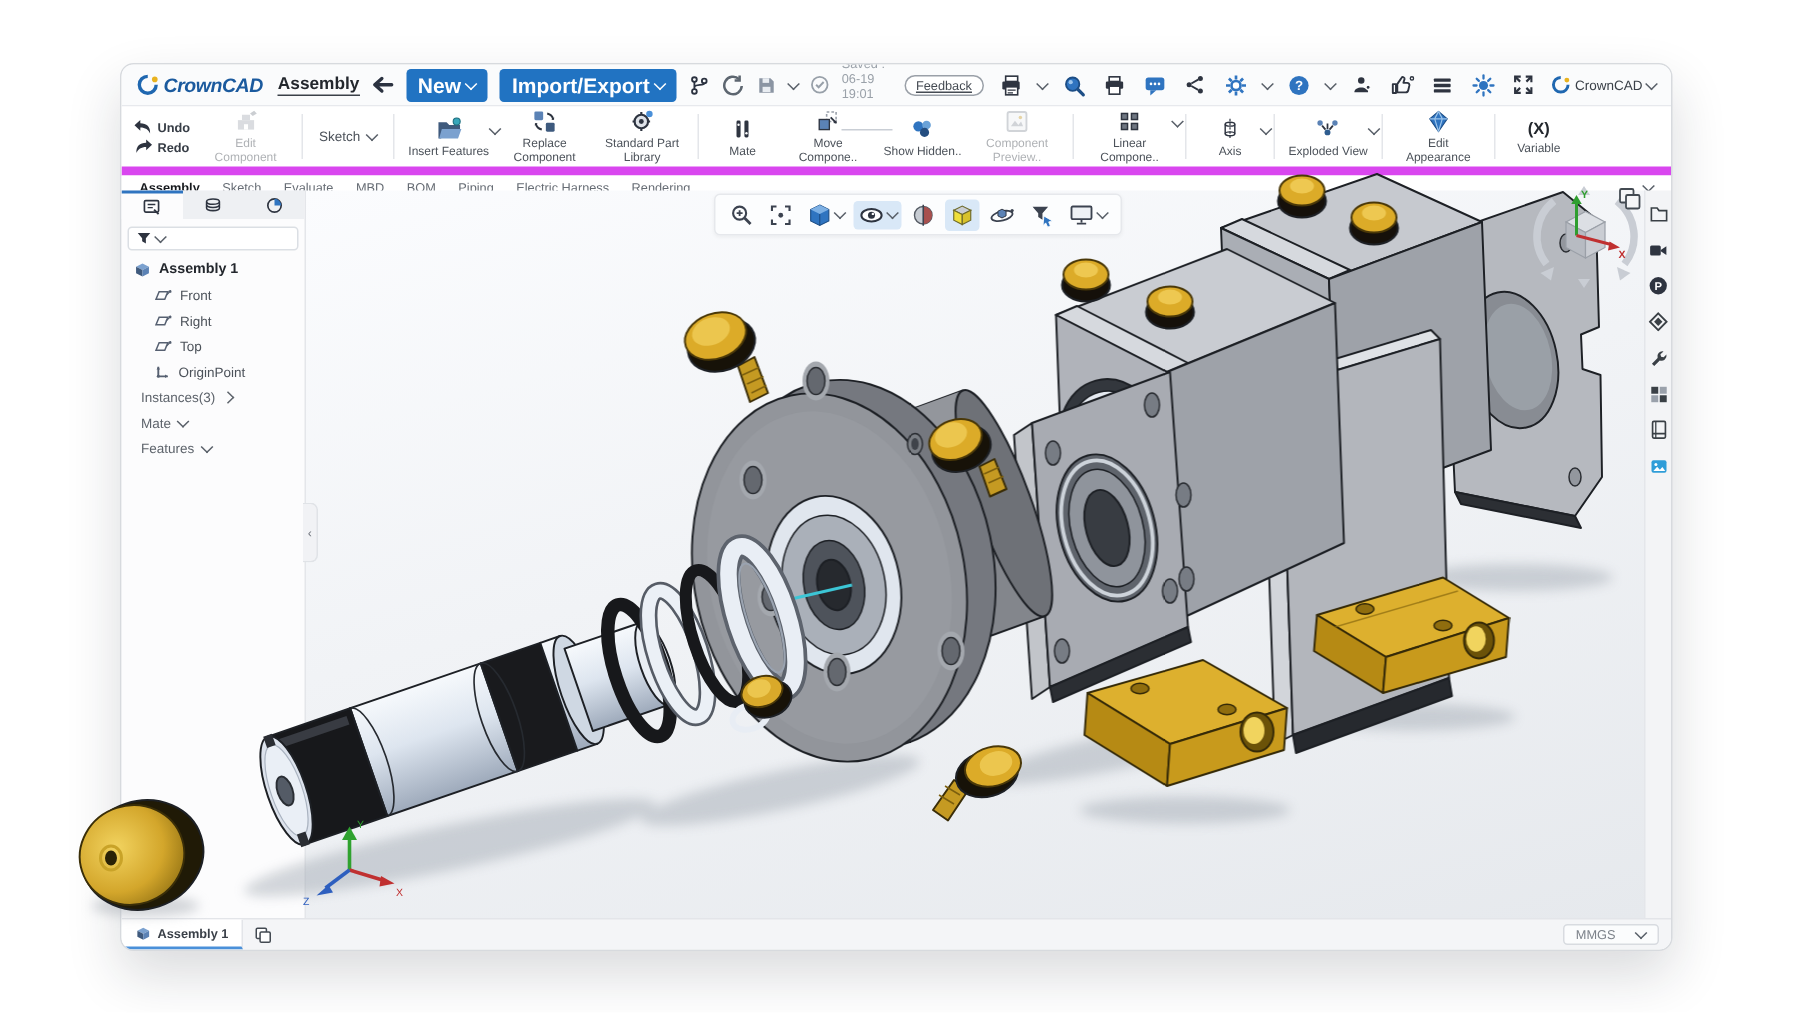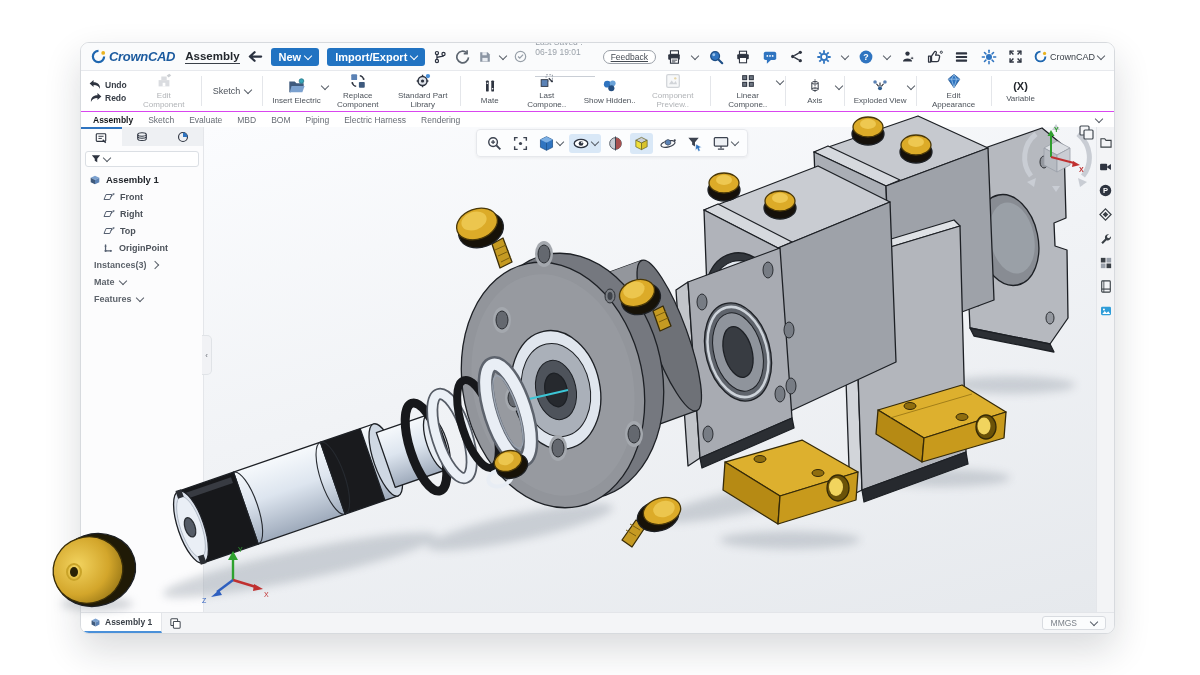--- a/index.html
+++ b/index.html
@@ -5,32 +5,32 @@
   html,body{margin:0;padding:0;width:1200px;height:675px;background:#fff;overflow:hidden;
     font-family:"Liberation Sans",sans-serif;-webkit-font-smoothing:antialiased;}
   .page{position:relative;width:1200px;height:675px;background:#fff;}
   .window{position:absolute;left:80px;top:42px;width:1033px;height:590px;background:#fff;
     border:1px solid #d7dade;border-radius:9px;box-shadow:0 16px 36px rgba(25,32,44,.16);overflow:hidden;}
   
   .titlebar{height:27px;display:flex;align-items:center;gap:8px;padding:0 10px;background:#fafbfc;border-bottom:1px solid #e7e9ed;}
   .logo{display:flex;align-items:center;gap:3px;}
   .logo-text{font-size:13px;font-weight:700;font-style:italic;color:#1b5a9e;letter-spacing:-.3px;}
   .doc-title{font-size:11.5px;font-weight:700;color:#23272d;border-bottom:1.5px solid #3a4048;padding-bottom:1px;margin-left:2px;}
-  .tbtn{display:flex;align-items:center;gap:4px;background:#2173c2;color:#fff;font-size:11px;font-weight:700;
+  .tbtn{display:flex;align-items:center;gap:4px;background:#2173c2;color:#fff;font-size:14px;font-weight:700;
     border-radius:3px;padding:3px 8px;cursor:pointer;}
   .chev{width:5px;height:5px;border-right:1.4px solid currentColor;border-bottom:1.4px solid currentColor;
     transform:rotate(45deg);display:inline-block;margin-top:-2px;flex:0 0 auto;}
   .chev.dark{color:#585f68;}
   .ticon{display:flex;align-items:center;justify-content:center;width:18px;height:18px;}
   .lastsaved{font-size:8.5px;color:#9aa1a9;border-bottom:1px solid #c9ced5;padding-bottom:19px;}
   .tb-right{margin-left:auto;display:flex;align-items:center;gap:9px;}
   .feedback{font-size:8.5px;color:#454b53;border:1px solid #9aa0a8;border-radius:7px;padding:1px 7px;background:#fff;text-decoration:underline;}
   .acct{display:flex;align-items:center;gap:3px;font-size:9px;color:#3a4048;}
   
-  .ribbon{height:40px;display:flex;align-items:center;gap:9px;padding:0 8px;background:#fff;border-bottom:1px solid #d946ef;}
+  .ribbon{height:40px;display:flex;align-items:center;gap:9px;padding:0 8px;background:#fff;border-bottom:6px solid #d946ef;}
   .rsep{width:1px;height:30px;background:#e4e6ea;flex:0 0 auto;}
   .ritem{display:flex;flex-direction:column;align-items:center;justify-content:center;gap:2px;min-width:40px;cursor:pointer;position:relative;}
   .ritem .rlabel{font-size:8px;line-height:1.12;color:#4c525a;text-align:center;max-width:56px;}
   .ritem.dis{opacity:.45;}
   .rundo{display:flex;flex-direction:column;gap:2px;}
   .rundo .urow{display:flex;align-items:center;gap:3px;font-size:8.5px;color:#373d46;font-weight:600;cursor:pointer;}
   .rinline{display:flex;flex-direction:row;align-items:center;gap:5px;font-size:9px;color:#4c525a;cursor:pointer;padding:0 2px;}
   .rchev{position:absolute;right:-7px;top:8px;}
   .glyphx{font-size:11px;font-weight:700;color:#23272d;line-height:14px;}
   
@@ -39,21 +39,21 @@
   .dtab.active{color:#15181c;font-weight:700;}
   .dt-collapse{margin-left:auto;}
   
   .main{position:absolute;top:84px;bottom:20px;left:0;right:0;display:flex;}
   .sidebar{width:122px;background:#fcfcfd;border-right:1px solid #e4e6ea;position:relative;flex:0 0 auto;}
   .ptabs{height:19px;background:#eef0f3;display:flex;}
   .ptab{flex:1;display:flex;align-items:center;justify-content:center;cursor:pointer;}
   .ptab.active{background:#fcfcfd;border-top:2px solid #2f74c0;}
   .filterbox{margin:5px 4px 4px 4px;height:14px;border:1px solid #dbdfe4;border-radius:3px;background:#fff;
     display:flex;align-items:center;gap:3px;padding:0 5px;cursor:pointer;}
-  .trow{display:flex;align-items:center;gap:5px;height:17px;padding-left:8px;font-size:9px;color:#4c525a;cursor:pointer;font-weight:bold;}
+  .trow{display:flex;align-items:center;gap:5px;height:17px;padding-left:8px;font-size:9px;color:#4c525a;cursor:pointer;}
   .trow.root{font-weight:700;color:#23272d;font-size:9.5px;}
   .trow.lvl2{padding-left:22px;}
   .trow.grp{padding-left:13px;color:#5d636b;}
   .chev-r{width:5px;height:5px;border-right:1.4px solid #5d636b;border-top:1.4px solid #5d636b;transform:rotate(45deg);display:inline-block;}
   .handle{position:absolute;right:-9px;top:208px;width:9px;height:38px;background:#f1f2f5;border:1px solid #e0e3e7;border-left:none;
     border-radius:0 5px 5px 0;display:flex;align-items:center;justify-content:center;font-size:8px;color:#6b7078;cursor:pointer;z-index:5;}
   .viewport{flex:1;position:relative;background:linear-gradient(165deg,#fbfcfe 0%,#f1f3f6 45%,#e6e9ed 100%);}
   .vptb{position:absolute;left:272px;top:2px;height:26px;display:flex;align-items:center;gap:3px;padding:0 6px;
     background:rgba(252,253,254,.92);border:1px solid #e6e8ec;border-radius:4px;box-shadow:0 1px 3px rgba(0,0,0,.06);}
   .vbtn{display:flex;align-items:center;gap:2px;padding:2px 3px;border-radius:3px;cursor:pointer;}
@@ -281,21 +281,21 @@
       <span>Sketch</span>
           <span class="chev dark"></span>
     </div>
     <div class="rsep"></div>
     <div class="ritem">
       <svg width="19" height="18" viewBox="0 0 20 20">
             <path d="M2 5 h6 l2 2 h8 v3 H6 l-2 7 H2 Z" fill="#3f5a7d"></path>
             <path d="M4.5 10 h14.5 l-2.5 7 H2.5 Z" fill="#7ba1cf"></path>
             <circle cx="15.5" cy="4.5" r="2.6" fill="#37a6ba" stroke="#1d6e7e" stroke-width=".8"></circle>
           </svg>
-      <span class="rlabel">Insert Electric</span>
+      <span class="rlabel">Insert Features</span>
       <span class="chev dark rchev"></span>
     </div>
     <div class="ritem">
       <svg width="18" height="18" viewBox="0 0 20 20">
             <rect x="2.5" y="2.5" width="6.5" height="6.5" rx="1" fill="#5b82b5"></rect>
             <rect x="11" y="11" width="6.5" height="6.5" rx="1" fill="#3e5a7e"></rect>
             <path d="M12 4 a6 6 0 0 1 4.5 4.5 M8 16 a6 6 0 0 1 -4.5-4.5" stroke="#2e3440" stroke-width="1.5" fill="none"></path>
             <path d="M15 8.5 l1.8.3 .5-1.8 Z M5 11.5 l-1.8-.3 -.5 1.8 Z" fill="#2e3440"></path>
           </svg>
       <span class="rlabel">Replace Component</span>
@@ -324,21 +324,21 @@
           </svg>
       <span class="rlabel">Mate</span>
     </div>
     <div class="ritem">
       <svg width="18" height="18" viewBox="0 0 20 20">
             <rect x="9" y="3" width="7" height="7" fill="none" stroke="#9aa1ab" stroke-width="1.2" stroke-dasharray="2 1.5"></rect>
             <rect x="3.5" y="8.5" width="7.5" height="7.5" fill="#5b82b5" stroke="#2e3440" stroke-width="1"></rect>
             <path d="M12 7 l4 4" stroke="#2e3440" stroke-width="1.4"></path>
             <path d="M16.5 11.5 l-.3-2.6 -2.3 2.3 Z" fill="#2e3440"></path>
           </svg>
-      <span class="rlabel">Last Compone..</span>
+      <span class="rlabel">Move Compone..</span>
     </div>
     <div class="ritem">
       <svg width="18" height="18" viewBox="0 0 20 20">
             <circle cx="7" cy="8" r="3.8" fill="#2f74c0"></circle>
             <circle cx="13" cy="7" r="3.2" fill="#6aa2d8"></circle>
             <circle cx="11.5" cy="12.5" r="3.4" fill="#244e80"></circle>
           </svg>
       <span class="rlabel">Show Hidden..</span>
     </div>
     <div class="ritem dis">

